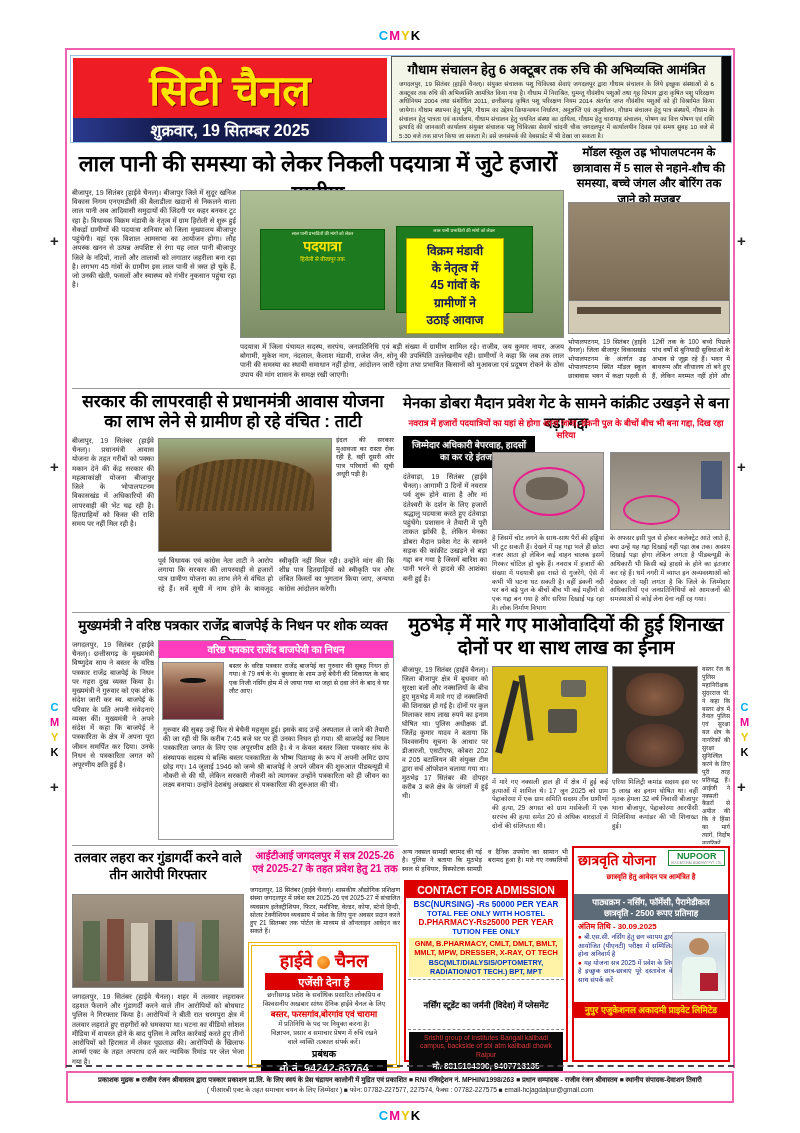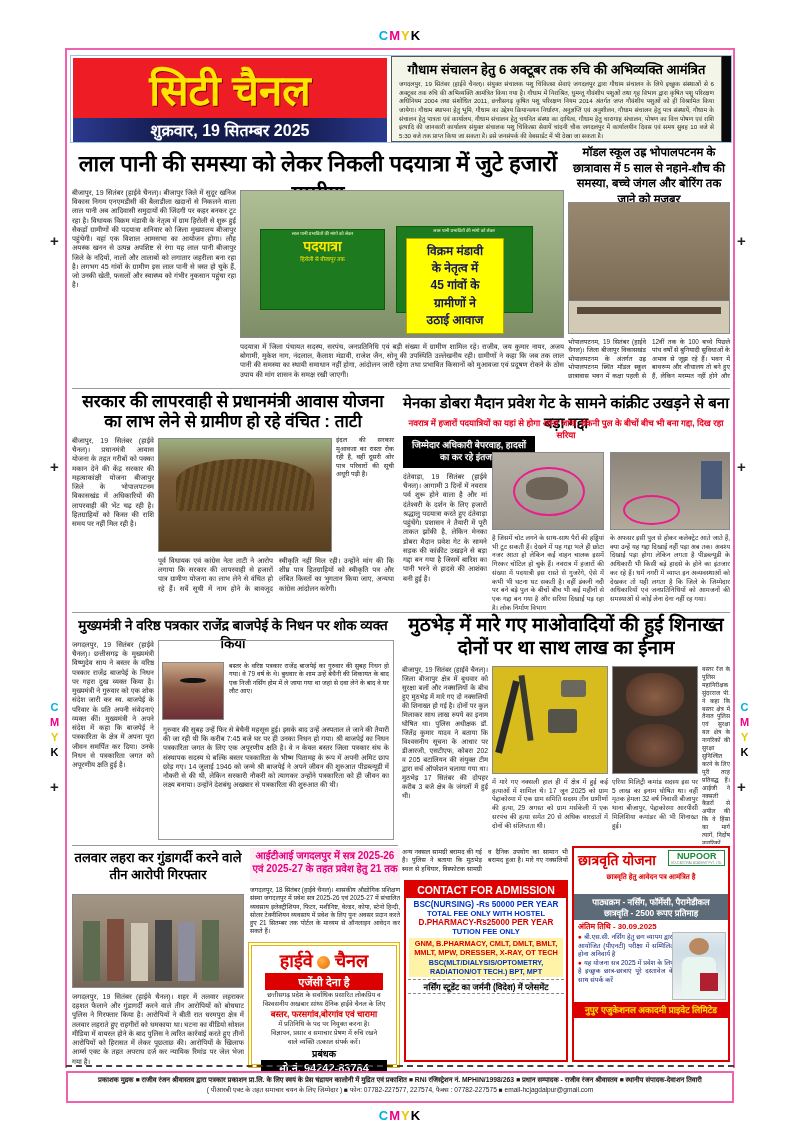--- a/index.html
+++ b/index.html
@@ -114,20 +114,21 @@
     <div style="position:absolute;right:6%;top:10%;width:18%;height:50%;background:#4a5a78;"></div>
   </div>
   <div class="abs bt" style="left:492px;top:534px;width:112px;height:76px;font-size:6.6px;">है जिसमें चोट लगने के साथ-साथ पैरों की हड्डियां भी टूट सकती हैं। देखने में यह गद्दा भले ही छोटा नजर आता हो लेकिन कई वाहन चालक इसमें गिरकर चोटिल हो चुके हैं। नवरात्र में हजारों की संख्या में पदयात्री इस रास्ते से गुजरेंगे, ऐसे में कभी भी घटना घट सकती है। वहीं डंकनी नदी पर बने बड़े पुल के बीचों बीच भी कई महीनों से एक गद्दा बन गया है और सरिया दिखाई पड़ रहा है। लोक निर्माण विभाग</div>
   <div class="abs bt" style="left:610px;top:534px;width:120px;height:76px;font-size:6.6px;">के अफसर इसी पुल से होकर कलेक्ट्रेट आते जाते हैं, क्या उन्हें यह गद्दा दिखाई नहीं पड़ा अब तक। अवश्य दिखाई पड़ा होगा लेकिन लगता है पीडब्ल्यूडी के अधिकारी भी किसी बड़े हादसे के होने का इंतजार कर रहे हैं। धर्म नगरी में व्याप्त इन अव्यवस्थाओं को देखकर तो यही लगता है कि जिले के जिम्मेदार अधिकारियों एवं जनप्रतिनिधियों को आमजनों की समस्याओं से कोई लेना देना नहीं रह गया।</div>
 
   <div class="abs" style="left:72px;top:612px;width:658px;height:1px;background:#999;"></div>
 
   <div class="abs hl" style="left:72px;top:616px;width:322px;height:20px;font-size:13.5px;text-align:center;">मुख्यमंत्री ने वरिष्ठ पत्रकार राजेंद्र बाजपेई के निधन पर शोक व्यक्त किया</div>
   <div class="abs bt" style="left:72px;top:640px;width:82px;height:200px;">जगदलपुर, 19 सितंबर (हाईवे चैनल)। छत्तीसगढ़ के मुख्यमंत्री विष्णुदेव साय ने बस्तर के वरिष्ठ पत्रकार राजेंद्र बाजपेई के निधन पर गहरा दुख व्यक्त किया है। मुख्यमंत्री ने गुरुवार को एक शोक संदेश जारी कर स्व. बाजपेई के परिवार के प्रति अपनी संवेदनाएं व्यक्त कीं। मुख्यमंत्री ने अपने संदेश में कहा कि बाजपेई ने पत्रकारिता के क्षेत्र में अपना पूरा जीवन समर्पित कर दिया। उनके निधन से पत्रकारिता जगत को अपूरणीय क्षति हुई है।</div>
   <div class="abs" style="left:158px;top:640px;width:236px;height:200px;border:1px solid #999;">
+    <div style="height:17px;background:#ff3dbe;color:#fff;font-size:10px;font-weight:bold;text-align:center;line-height:17px;">वरिष्ठ पत्रकार राजेंद बाजपेयी का निधन</div>
     <div class="photo" style="left:3px;top:21px;width:62px;height:58px;background:linear-gradient(180deg,#caa88a 0%,#8a5a46 45%,#6e2f36 100%);">
       <div style="position:absolute;left:28%;top:26%;width:44%;height:10%;background:#111;border-radius:40%;"></div>
     </div>
     <div class="bt" style="position:absolute;left:70px;top:21px;width:160px;height:60px;font-size:6.4px;">बस्तर के वरिष्ठ पत्रकार राजेंद्र बाजपेई का गुरुवार की सुबह निधन हो गया। वे 79 वर्ष के थे। बुधवार के शाम उन्हें बेचैनी की शिकायत के बाद एक निजी नर्सिंग होम में ले जाया गया था जहां से दवा लेने के बाद वे घर लौट आए।</div>
     <div class="bt" style="position:absolute;left:4px;top:84px;width:226px;height:112px;">गुरुवार की सुबह उन्हें फिर से बेचैनी महसूस हुई। इसके बाद उन्हें अस्पताल ले जाने की तैयारी की जा रही थी कि करीब 7:45 बजे घर पर ही उनका निधन हो गया। श्री बाजपेई का निधन पत्रकारिता जगत के लिए एक अपूरणीय क्षति है। वे न केवल बस्तर जिला पत्रकार संघ के संस्थापक सदस्य थे बल्कि बस्तर पत्रकारिता के भीष्म पितामह के रूप में अपनी अमिट छाप छोड़ गए। 14 जुलाई 1946 को जन्मे श्री बाजपेई ने अपने जीवन की शुरुआत पीडब्ल्यूडी में नौकरी से की थी, लेकिन सरकारी नौकरी को त्यागकर उन्होंने पत्रकारिता को ही जीवन का लक्ष्य बनाया। उन्होंने देशबंधु अखबार से पत्रकारिता की शुरुआत की थी।</div>
   </div>
 
   <div class="abs hl" style="left:402px;top:614px;width:328px;height:46px;font-size:19px;text-align:center;line-height:1.2;">मुठभेड़ में मारे गए माओवादियों की हुई शिनाख्त दोनों पर था साथ लाख का ईनाम</div>
   <div class="abs bt" style="left:402px;top:666px;width:86px;height:178px;font-size:6.8px;">बीजापुर, 19 सितंबर (हाईवे चैनल)। जिला बीजापुर क्षेत्र में बुधवार को सुरक्षा बलों और नक्सलियों के बीच हुए मुठभेड़ में मारे गए दो नक्सलियों की शिनाख्त हो गई है। दोनों पर कुल मिलाकर साथ लाख रुपये का इनाम घोषित था। पुलिस अधीक्षक डॉ. जितेंद्र कुमार यादव ने बताया कि विश्वसनीय सूचना के आधार पर डीआरजी, एसटीएफ, कोबरा 202 व 205 बटालियन की संयुक्त टीम द्वारा सर्च ऑपरेशन चलाया गया था। मुठभेड़ 17 सितंबर की दोपहर करीब 3 बजे क्षेत्र के जंगलों में हुई थी।</div>
   <div class="photo" style="left:492px;top:666px;width:116px;height:108px;background:#d8bc1e;">
@@ -185,21 +186,25 @@
   <div class="abs" style="left:404px;top:880px;width:164px;height:182px;border:2px solid #dd0000;background:#fff;text-align:center;">
     <div style="background:#dd0000;color:#fff;font-size:10.5px;font-weight:bold;padding:2px 0;">CONTACT FOR ADMISSION</div>
     <div style="color:#0033cc;font-size:8.2px;font-weight:bold;margin-top:2px;">BSC(NURSING) -Rs 50000 PER YEAR</div>
     <div style="color:#0033cc;font-size:7.6px;font-weight:bold;">TOTAL FEE ONLY WITH HOSTEL</div>
     <div style="color:#dd0000;font-size:8.2px;font-weight:bold;">D.PHARMACY-Rs25000 PER YEAR</div>
     <div style="color:#0033cc;font-size:7.6px;font-weight:bold;">TUTION FEE ONLY</div>
     <div style="background:#fff3a8;margin:2px 3px;padding:1px 0;">
       <div style="color:#dd0000;font-size:7.4px;font-weight:bold;line-height:1.25;">GNM, B.PHARMACY, CMLT, DMLT, BMLT, MMLT, MPW, DRESSER, X-RAY, OT TECH</div>
       <div style="color:#0033cc;font-size:7.2px;font-weight:bold;line-height:1.25;">BSC(MLT/DIALYSIS/OPTOMETRY, RADIATION/OT TECH.) BPT, MPT</div>
     </div>
-    <div style="color:#000;font-size:8.4px;font-weight:bold;border-top:1px dashed #888;border-bottom:1px dashed #888;margin:1px 2px;padding:1px 0;">नर्सिंग स्टूडेंट का जर्मनी (विदेश) में प्लेसमेंट</div>
+    <div style="color:#000;font-size:8.4px;font-weight:bold;border-top:1px dashed #888;border-bottom:1px dashed #888;margin:1px 2px;padding:19px 0;">नर्सिंग स्टूडेंट का जर्मनी (विदेश) में प्लेसमेंट</div>
+    <div style="background:#0a0a0a;margin:2px 3px;padding:2px;">
+      <div style="color:#e03a3a;font-size:6.8px;line-height:1.3;">Srishti group of institutes Bangali kalibadi campus, backside of sbi atm kalibadi chowk Raipur</div>
+      <div style="color:#fff;font-size:8.2px;font-weight:bold;">मो. 8815104390, 9407713135</div>
+    </div>
   </div>
 
   <div class="abs" style="left:572px;top:846px;width:158px;height:216px;border:2px solid #dd0000;background:#fff;">
     <div style="height:24px;position:relative;">
       <span style="position:absolute;left:4px;top:2px;color:#dd0000;font-size:14px;font-weight:bold;">छात्रवृति योजना</span>
       <span style="position:absolute;right:3px;top:2px;border:1px solid #1a8a3a;padding:0 2px;background:#fff;text-align:center;">
         <span style="color:#1a8a3a;font-size:9px;font-weight:bold;display:block;">NUPOOR</span>
         <span style="color:#888;font-size:3px;display:block;">EDUCATIONAL ACADEMY PVT. LTD.</span>
       </span>
     </div>

